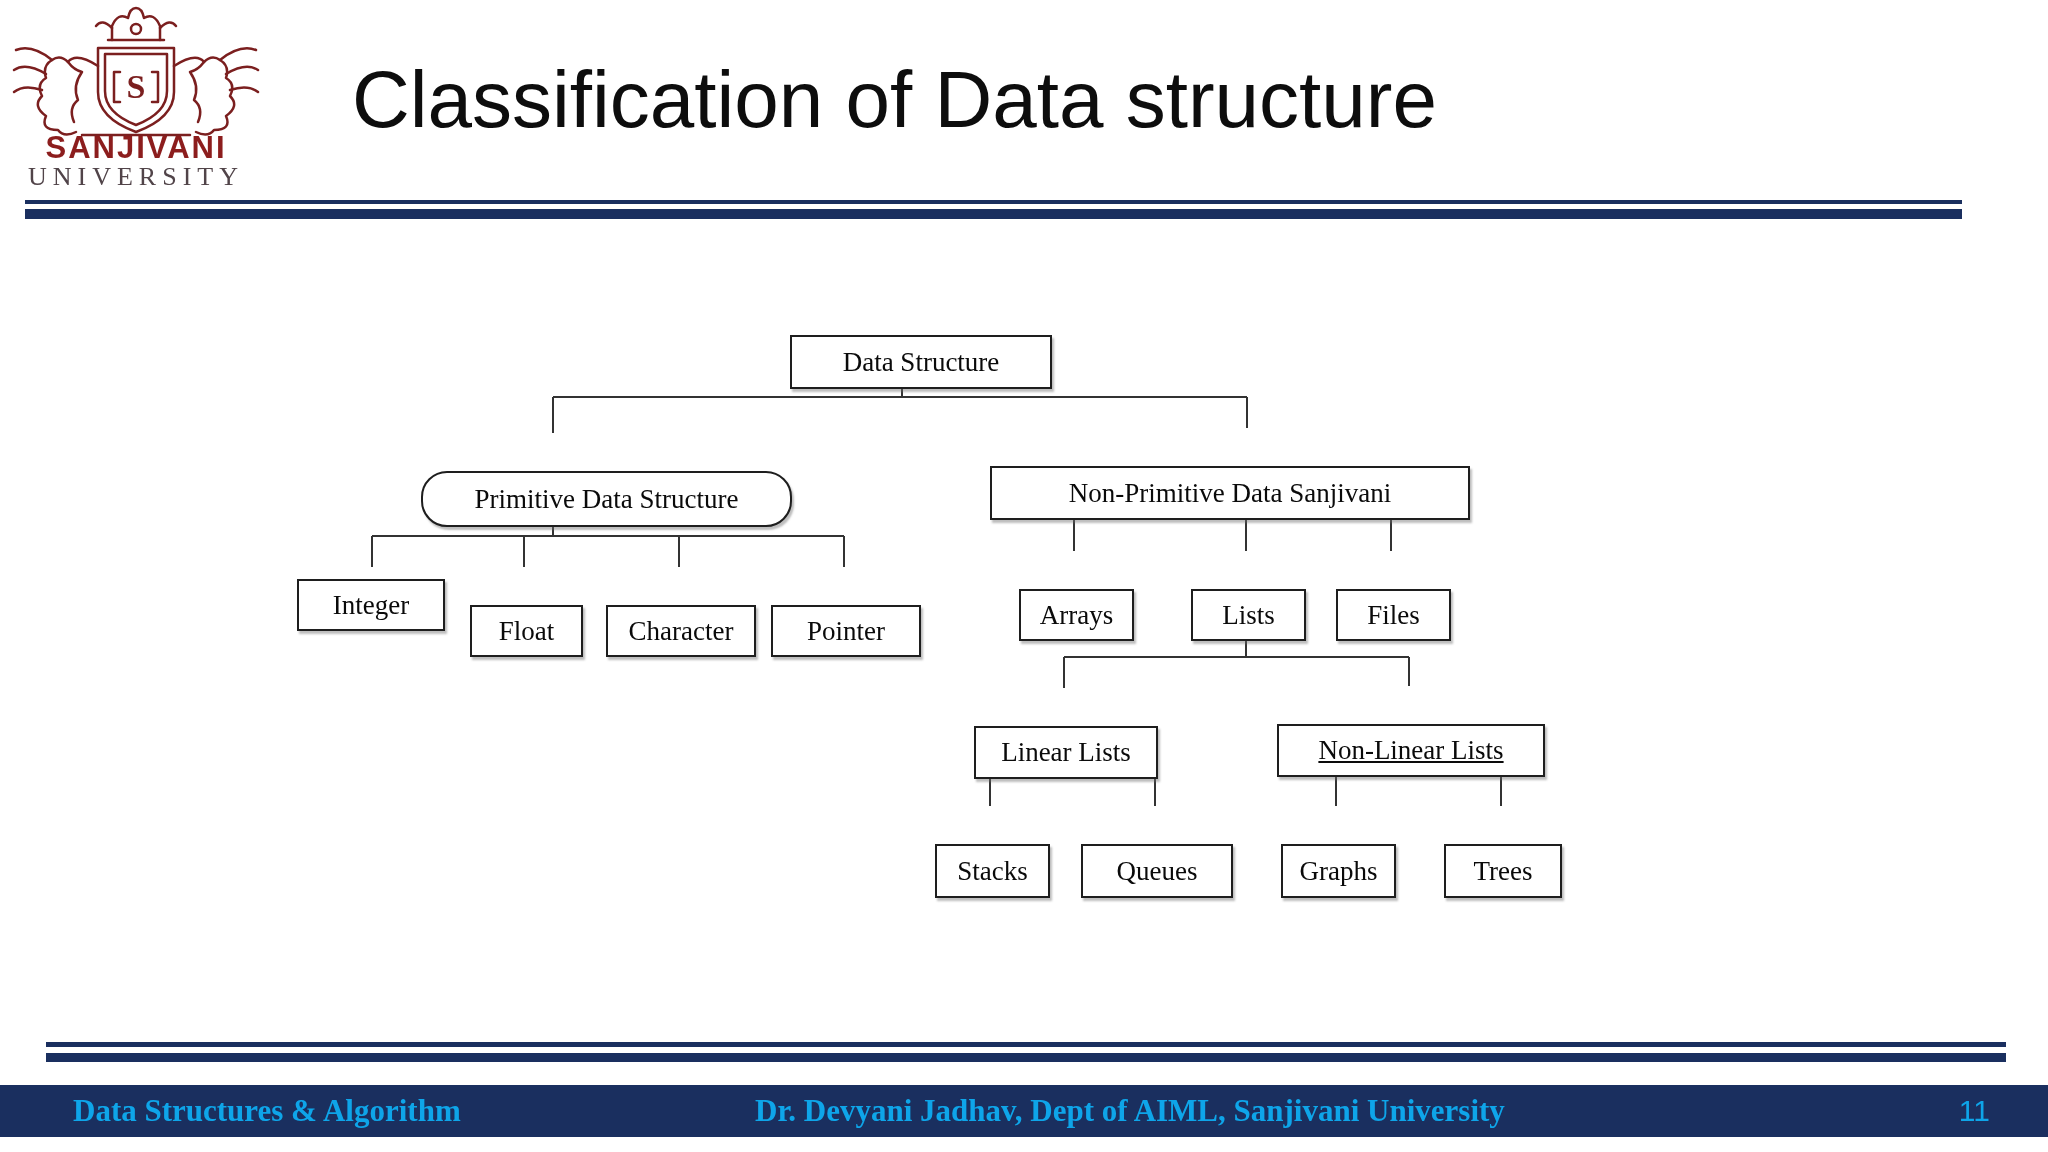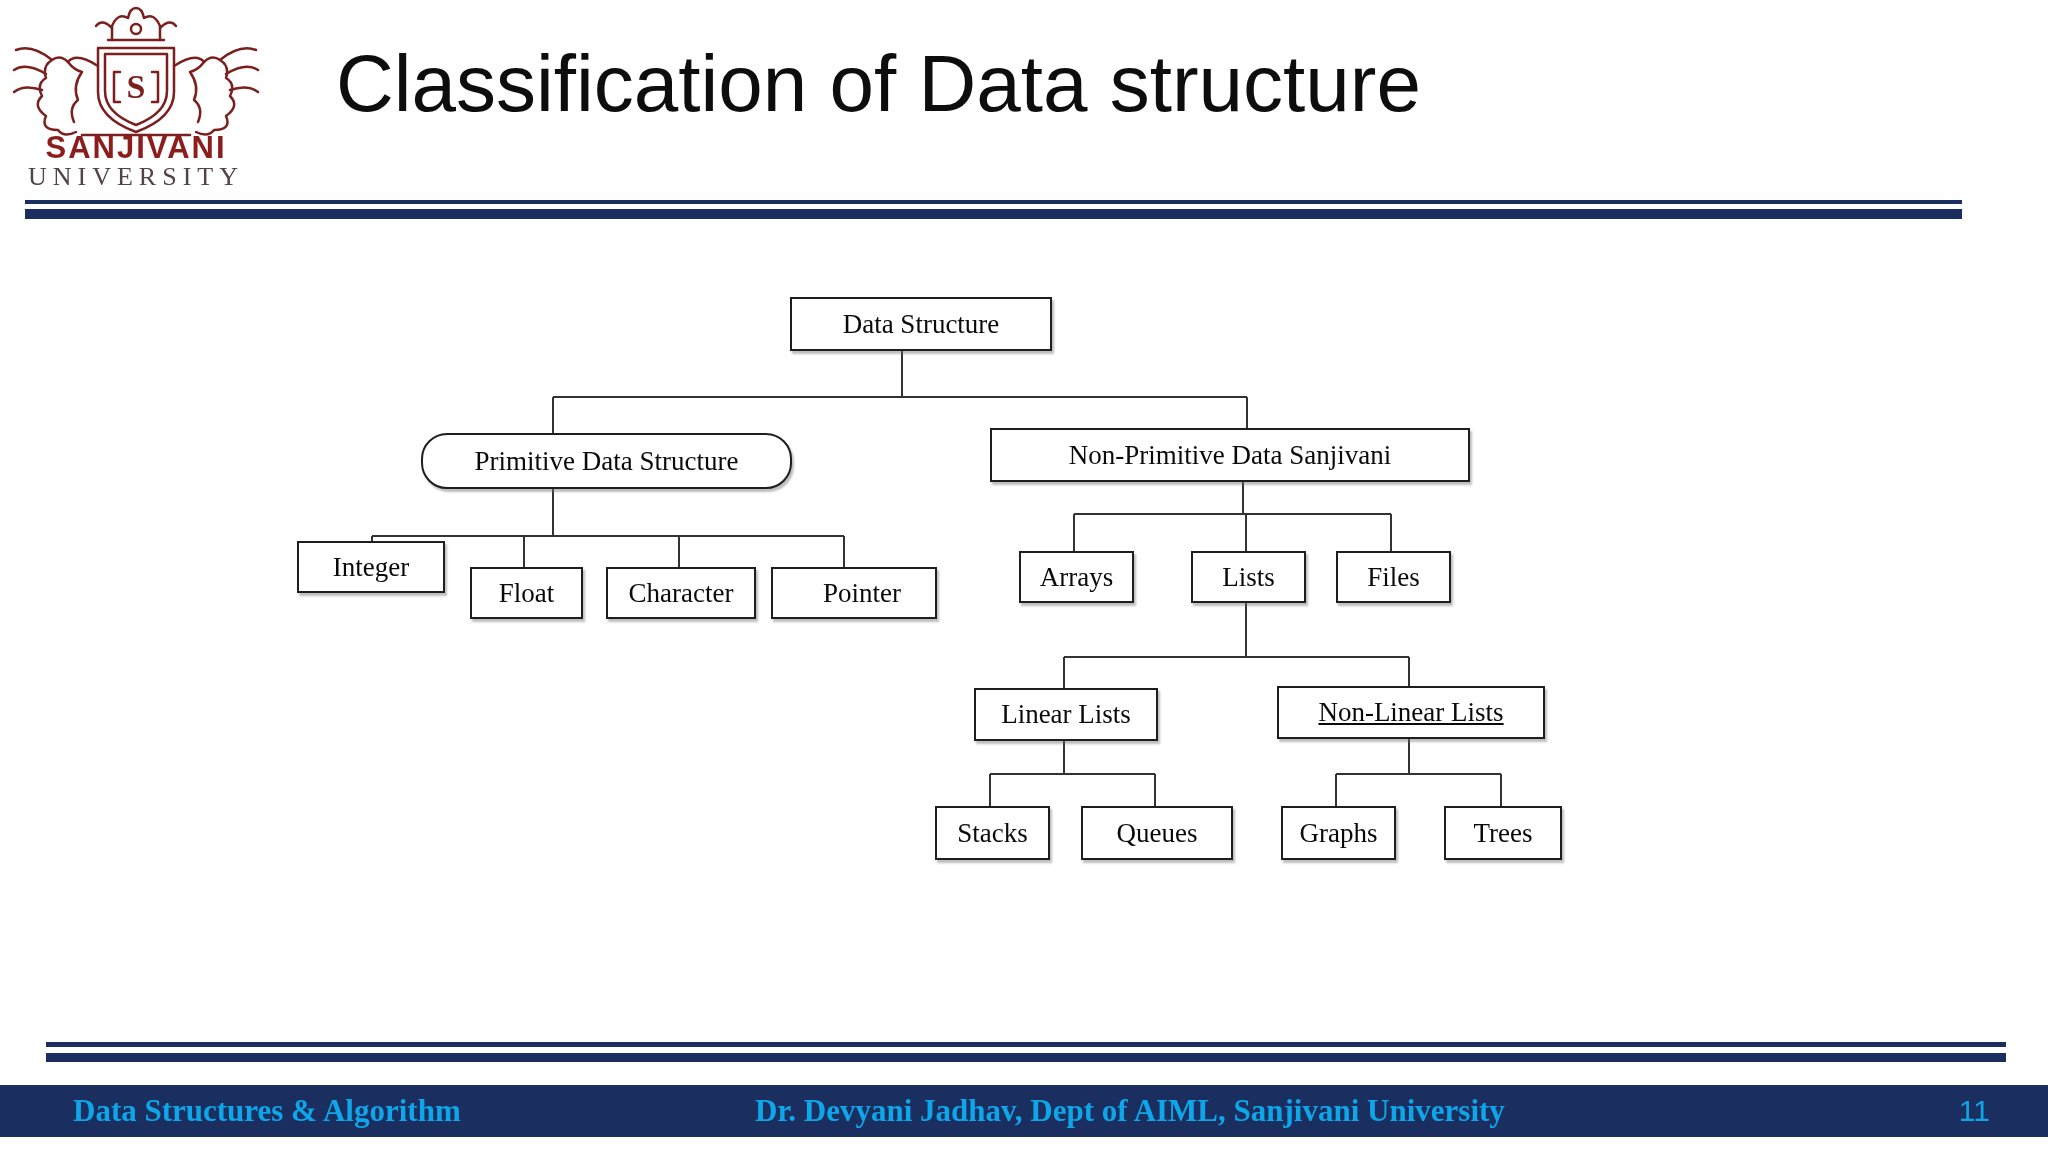--- a/index.html
+++ b/index.html
@@ -32,21 +32,21 @@
   .logo-sub {
     font-family: "Liberation Serif", serif;
     font-size: 26px;
     letter-spacing: 6px;
     color: #514449;
     line-height: 1.1;
   }
   .page-title {
     position: absolute;
     left: 336px; top: 38px;
-    margin: 0;
+    margin: 16px;
     font-family: "Liberation Sans", sans-serif;
     font-weight: 400;
     font-size: 80px;
     color: #0d0d0d;
     white-space: nowrap;
     letter-spacing: 0px;
   }
   .rule { position: absolute; background: #1A2F5F; }
   .rule-top-thin   { left: 25px; top: 200px; width: 1937px; height: 4px;  }
   .rule-top-thick  { left: 25px; top: 209px; width: 1937px; height: 10px; }
@@ -60,20 +60,21 @@
     display: flex;
     align-items: center;
     justify-content: center;
     background: #ffffff;
     border: 2px solid #1e1e1e;
     box-shadow: 2px 3px 2px rgba(110,110,110,0.45);
     font-family: "Liberation Serif", serif;
     font-size: 27px;
     color: #0a0a0a;
     white-space: nowrap;
+    margin-top: 38px;
   }
 
   
   .footer-bar {
     position: absolute;
     left: 0; top: 1085px;
     width: 2048px; height: 52px;
     background: #1A2F5F;
     color: #0ea5e9;
   }
@@ -158,21 +159,21 @@
              M1409 735 V774  M1336 774 H1501
              M1336 774 V806  M1501 774 V806" stroke="#333333" stroke-width="2" fill="none"></path>
   </svg>
 
   <div class="node" style="left:790px;  top:297px; width:258px; height:50px;">Data Structure</div>
   <div class="node" style="left:421px;  top:433px; width:367px; height:52px;border-radius:26px;">Primitive Data Structure</div>
   <div class="node" style="left:990px;  top:428px; width:476px; height:50px;">Non-Primitive Data Sanjivani</div>
   <div class="node" style="left:297px;  top:541px; width:144px; height:48px;">Integer</div>
   <div class="node" style="left:470px;  top:567px; width:109px; height:48px;">Float</div>
   <div class="node" style="left:606px;  top:567px; width:146px; height:48px;">Character</div>
-  <div class="node" style="left:771px;  top:567px; width:146px; height:48px;padding-left:16px;">Pointer</div>
+  <div class="node" style="left:771px;  top:567px; width:146px; height:48px;">Pointer</div>
   <div class="node" style="left:1019px; top:551px; width:111px; height:48px;">Arrays</div>
   <div class="node" style="left:1191px; top:551px; width:111px; height:48px;">Lists</div>
   <div class="node" style="left:1336px; top:551px; width:111px; height:48px;">Files</div>
   <div class="node" style="left:974px;  top:688px; width:180px; height:49px;font-family:Liberation Serif, serif;">Linear Lists</div>
   <div class="node" style="left:1277px; top:686px; width:264px; height:49px;text-decoration:underline;">Non-Linear Lists</div>
   <div class="node" style="left:935px;  top:806px; width:111px; height:50px;">Stacks</div>
   <div class="node" style="left:1081px; top:806px; width:148px; height:50px;">Queues</div>
   <div class="node" style="left:1281px; top:806px; width:111px; height:50px;">Graphs</div>
   <div class="node" style="left:1444px; top:806px; width:114px; height:50px;">Trees</div>
 

